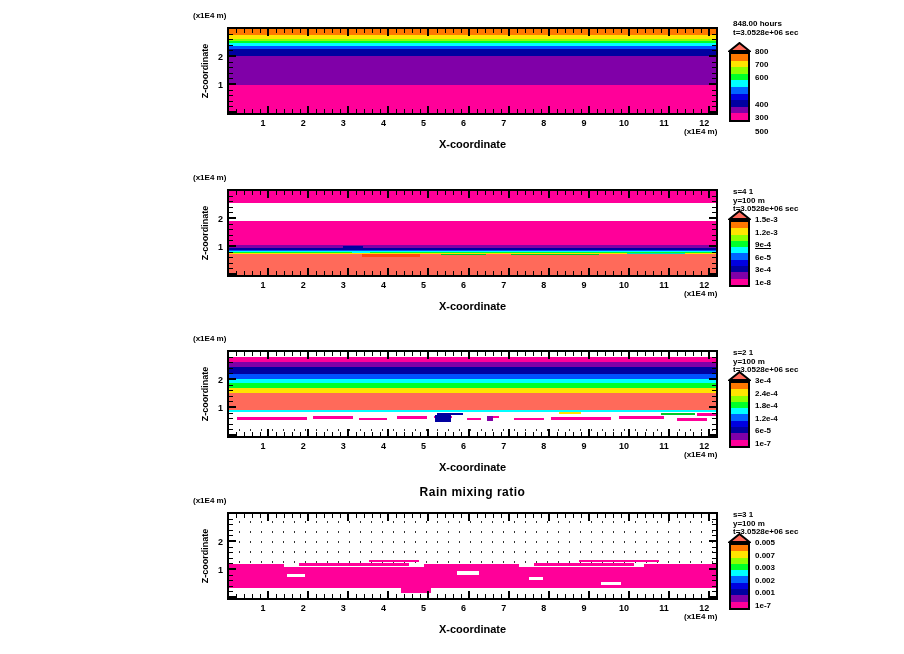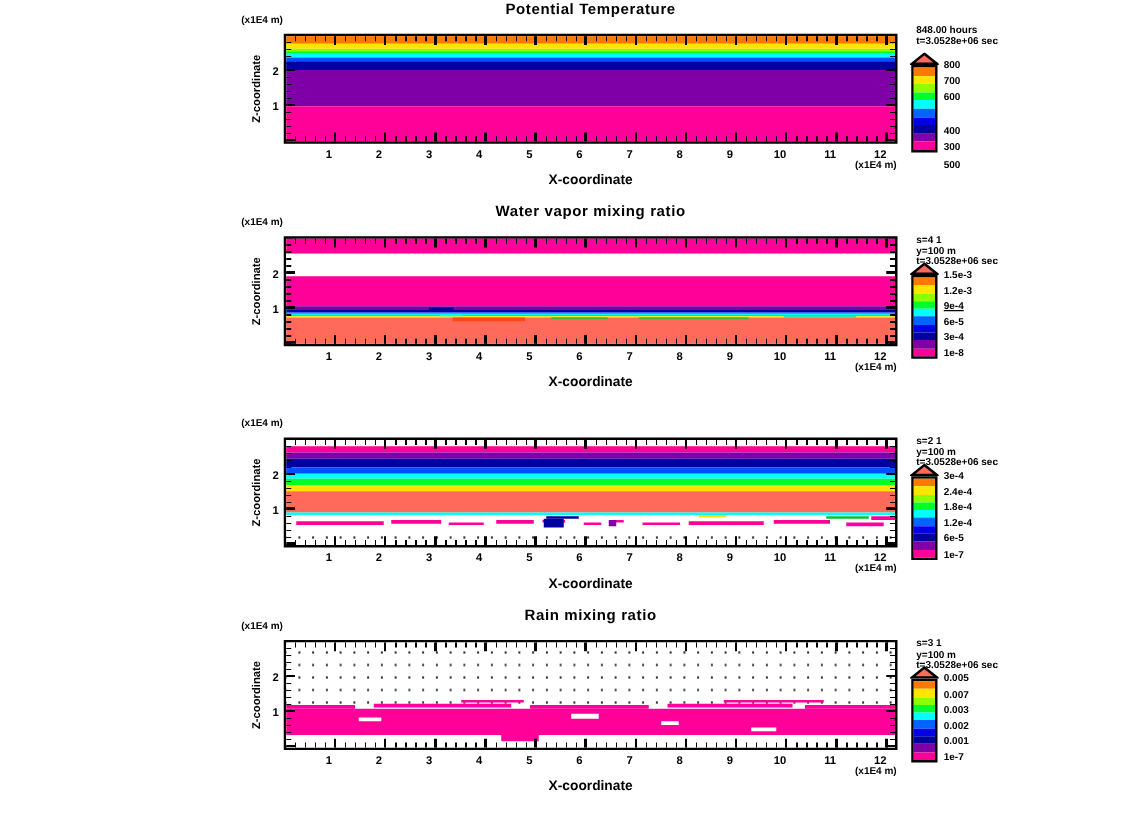--- a/index.html
+++ b/index.html
@@ -56,21 +56,20 @@
   .legend{position:absolute;left:733px;top:26px;font-size:8px;line-height:8.5px;white-space:nowrap;}
   .panel0 .legend{top:20px;}
   .lgline{white-space:nowrap;}
 </style>
 </head>
 <body>
 
 <div id="canvas">
 
   <section class="panel panel0" style="top:0px">
-    <div class="ptitle">Potential Temperature</div>
     <div class="yunit">(x1E4 m)</div>
     <div class="zlabel">Z-coordinate</div>
     <div class="plotbox">
       <div class="bands">
           <div class="band" style="background: rgb(255, 120, 0); height: 7.4%;"></div>
           <div class="band" style="background: rgb(255, 228, 0); height: 4.5%;"></div>
           <div class="band" style="background: rgb(140, 255, 0); height: 2.3%;"></div>
           <div class="band" style="background: rgb(0, 255, 40); height: 2.8%;"></div>
           <div class="band" style="background: rgb(0, 255, 255); height: 3.4%;"></div>
           <div class="band" style="background: rgb(0, 80, 255); height: 4%;"></div>
@@ -133,21 +132,20 @@
         <div class="cblab" style="top: 48.8px;">400</div>
         <div class="cblab" style="top: 62px;">300</div>
       </div>
     <div class="legend">
         <div class="lgline">848.00 hours</div>
         <div class="lgline">t=3.0528e+06 sec</div>
       </div>
   </section>
 
   <section class="panel" style="top:162px">
-    <div class="ptitle">Water vapor mixing ratio</div>
     <div class="yunit">(x1E4 m)</div>
     <div class="zlabel">Z-coordinate</div>
     <div class="plotbox">
       <div class="bands">
           <div class="band" style="background: rgb(255, 0, 153); height: 14%;"></div>
           <div class="band" style="background: rgb(255, 255, 255); height: 21.6%;"></div>
           <div class="band" style="background: rgb(255, 0, 153); height: 29%;"></div>
           <div class="band" style="background: rgb(128, 0, 168); height: 3.4%;"></div>
           <div class="band" style="background: rgb(0, 0, 160); height: 2.8%;"></div>
           <div class="band" style="background: rgb(0, 80, 255); height: 1.2%;"></div>

